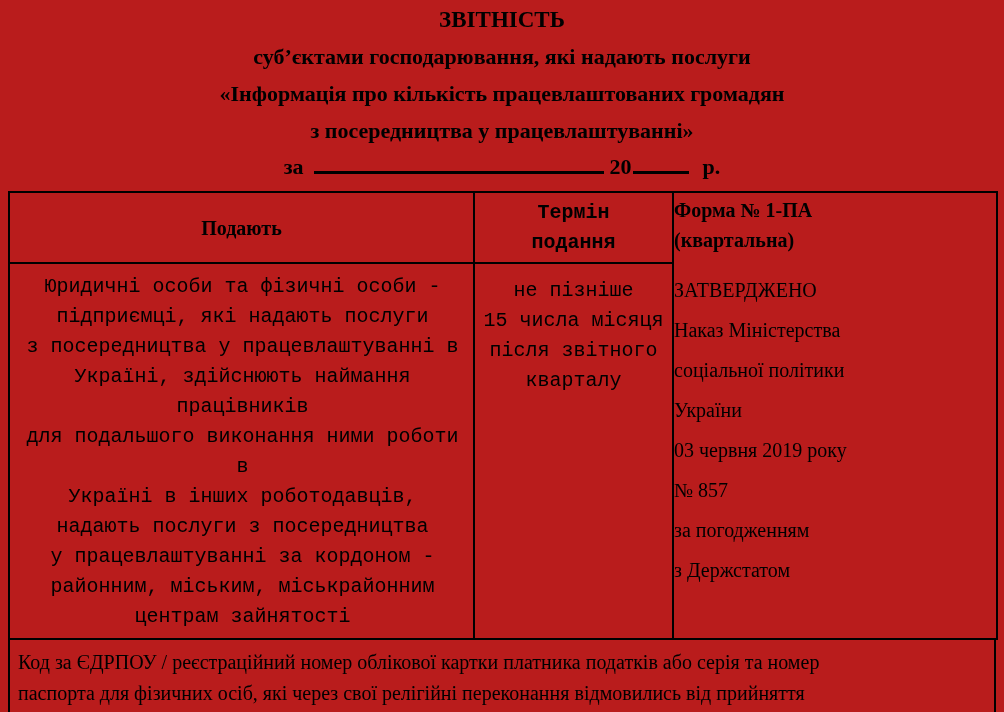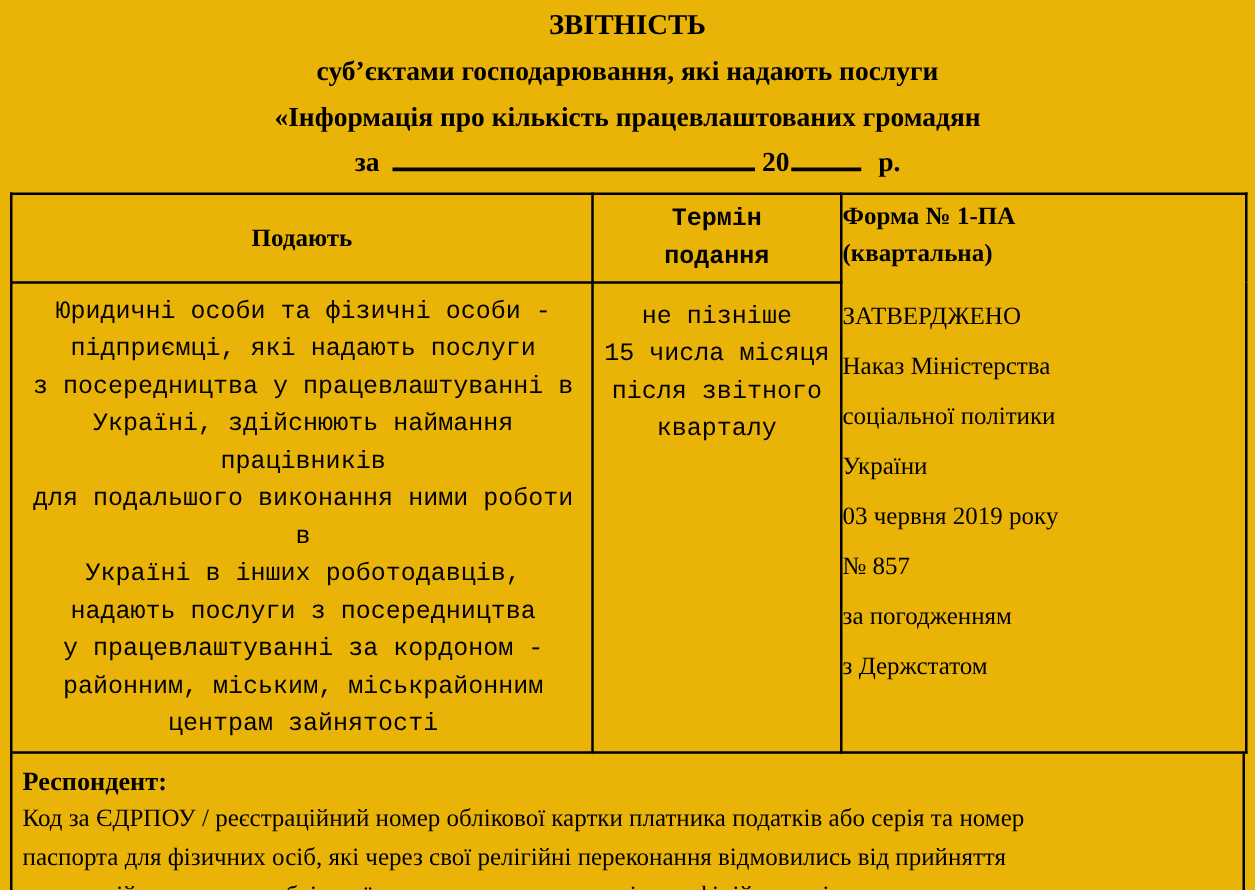--- a/index.html
+++ b/index.html
@@ -5,21 +5,21 @@
   * { margin: 0; padding: 0; box-sizing: border-box; }
   html, body {
     background: #ffffff;
     font-family: "Liberation Serif", "DejaVu Serif", serif;
     color: #000000;
   }
   .page {
     position: relative;
     width: 1004px;
     height: 712px;
-    background: #eab308;
+    background: #b91c1c;
     overflow: hidden;
   }
 
   
   .title-block {
     padding-top: 2px;
     text-align: center;
     font-weight: bold;
   }
   .doc-title {
@@ -112,20 +112,21 @@
 </style>
 </head>
 <body>
 
 <div class="page">
 
   <div class="title-block">
     <div class="doc-title">ЗВІТНІСТЬ</div>
     <div class="doc-subtitle">суб’єктами господарювання, які надають послуги</div>
     <div class="doc-subtitle">«Інформація про кількість працевлаштованих громадян</div>
+    <div class="doc-subtitle">з посередництва у працевлаштуванні»</div>
     <div class="period-line">
       <span>за</span><span class="blank blank-long"></span><span>20</span><span class="blank blank-short"></span><span>р.</span>
     </div>
   </div>
 
   <table class="info-table">
     <colgroup>
       <col style="width:465px">
       <col style="width:199px">
       <col style="width:324px">
@@ -161,19 +162,18 @@
 центрам зайнятості</td>
         <td class="cell-deadline-body cell-multiline">не пізніше
 15 числа місяця
 після звітного
 кварталу</td>
       </tr>
     </tbody>
   </table>
 
   <div class="respondent-box">
-    <div class="respondent-label">Респондент:</div>
     <div class="respondent-text">Код за ЄДРПОУ / реєстраційний номер облікової картки платника податків або серія та номер
 паспорта для фізичних осіб, які через свої релігійні переконання відмовились від прийняття
 реєстраційного номера облікової картки платника податків та офіційно повідомили про це</div>
   </div>
 
 </div>
 
 </body></html>

